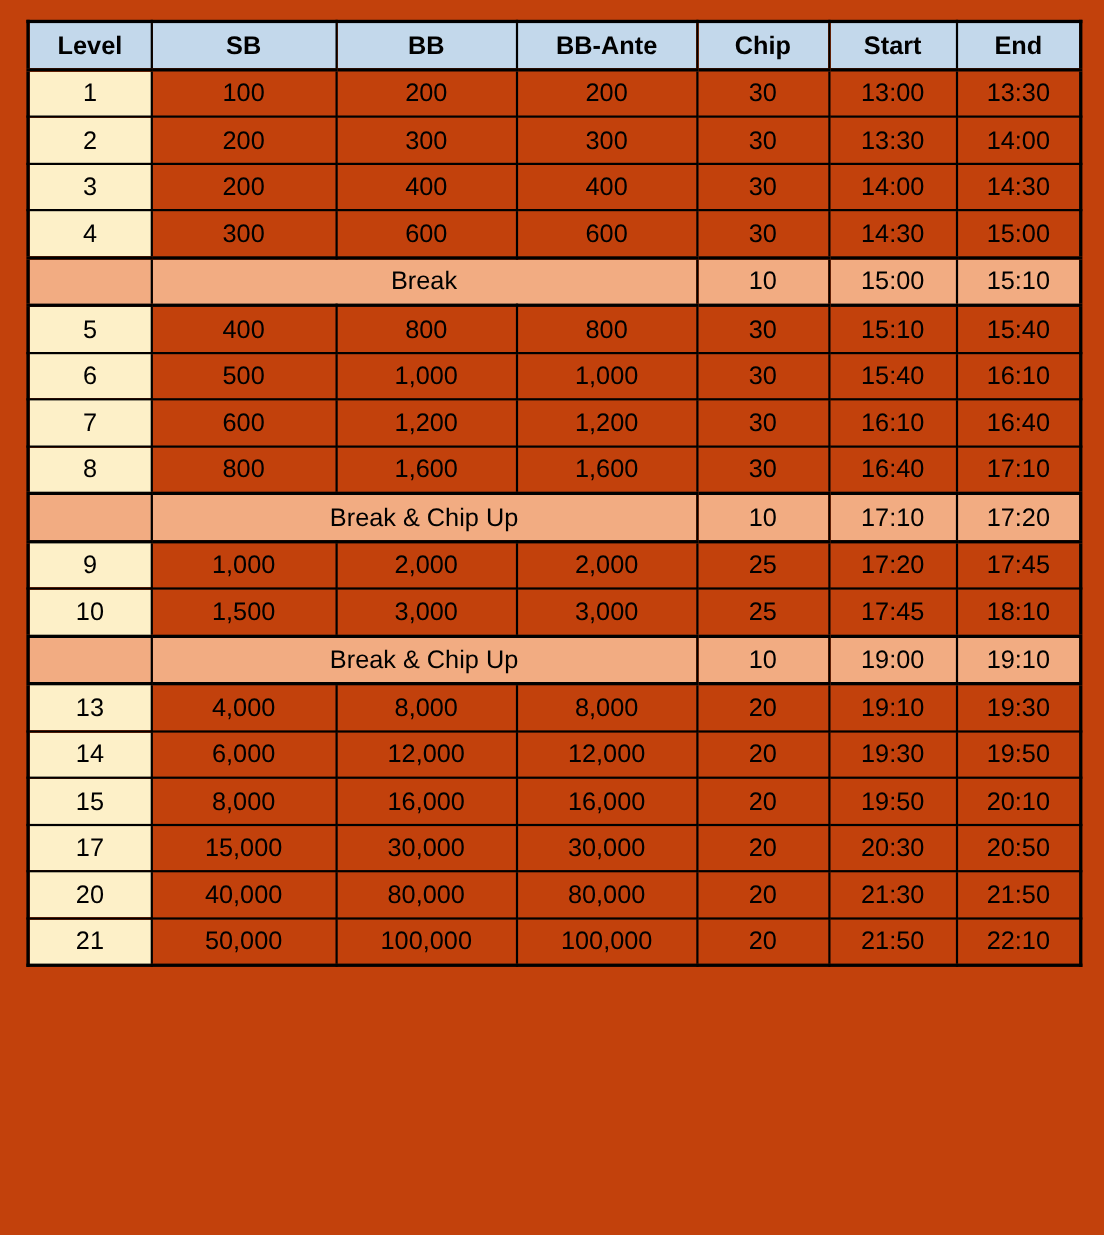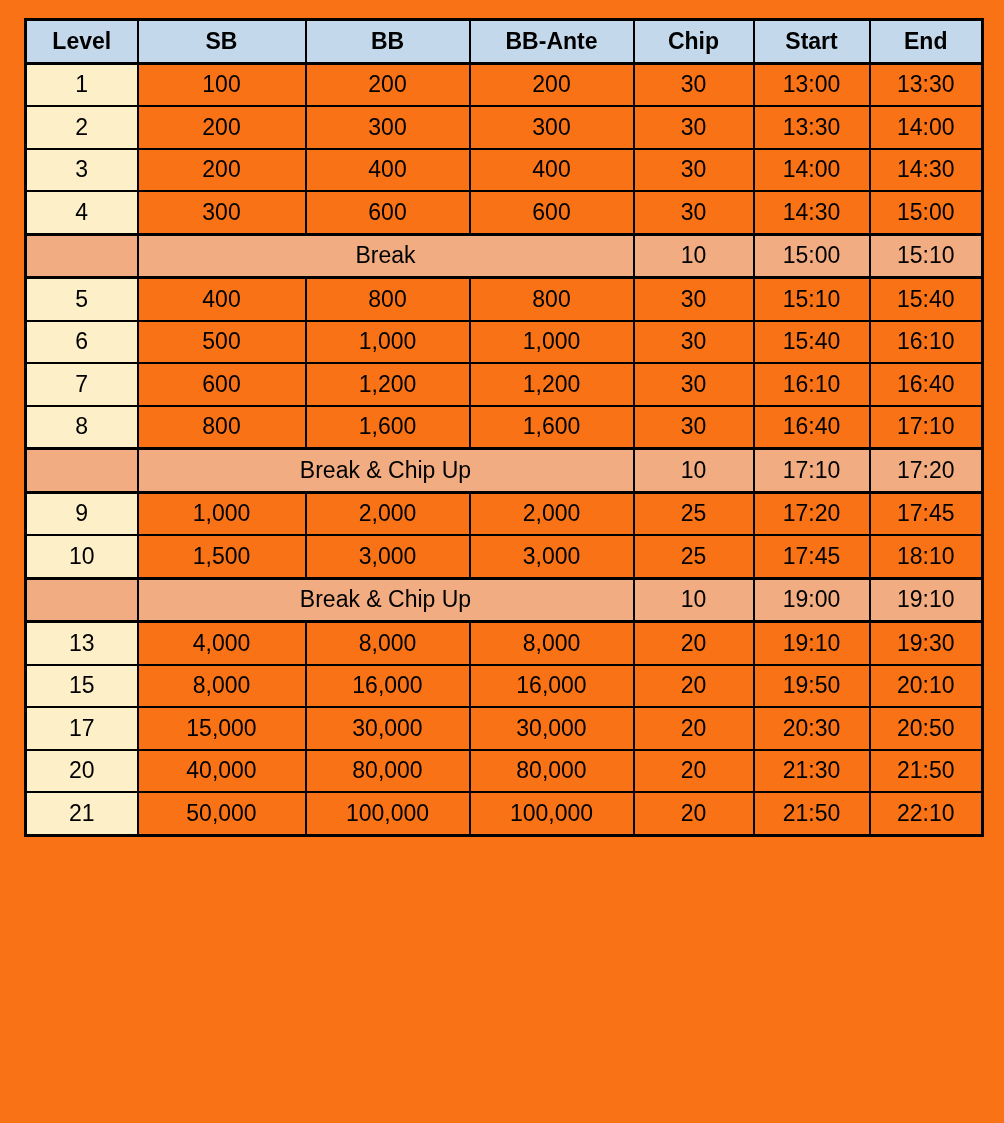--- a/index.html
+++ b/index.html
@@ -4,21 +4,21 @@
 <style>
   html, body {
     margin: 0;
     padding: 0;
     background: #ffffff;
   }
   .page {
     position: relative;
     width: 1004px;
     height: 1123px;
-    background: #f97316;
+    background: #c2410c;
     font-family: "Liberation Sans", sans-serif;
     color: #000;
   }
   table.blind-structure {
     position: absolute;
     left: 24px;
     top: 18px;
     border-collapse: collapse;
     table-layout: fixed;
     border: 3px solid #000;
@@ -197,20 +197,29 @@
         <tr>
           <td class="level-cell">13</td>
           <td>4,000</td>
           <td>8,000</td>
           <td>8,000</td>
           <td>20</td>
           <td>19:10</td>
           <td>19:30</td>
         </tr>
         <tr>
+          <td class="level-cell">14</td>
+          <td>6,000</td>
+          <td>12,000</td>
+          <td>12,000</td>
+          <td>20</td>
+          <td>19:30</td>
+          <td>19:50</td>
+        </tr>
+        <tr>
           <td class="level-cell">15</td>
           <td>8,000</td>
           <td>16,000</td>
           <td>16,000</td>
           <td>20</td>
           <td>19:50</td>
           <td>20:10</td>
         </tr>
         <tr>
           <td class="level-cell">17</td>

